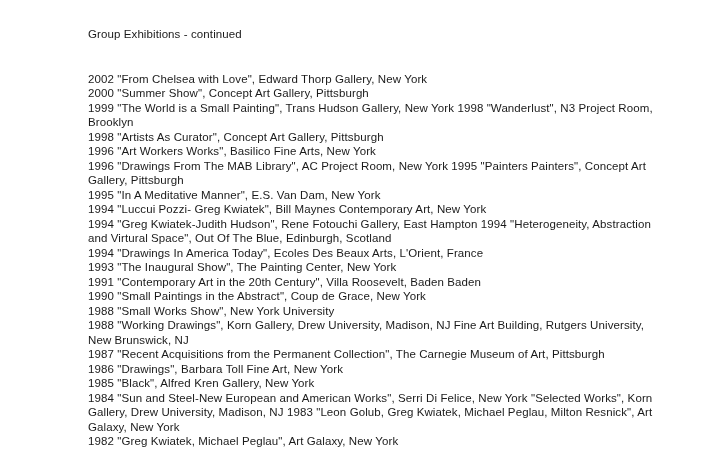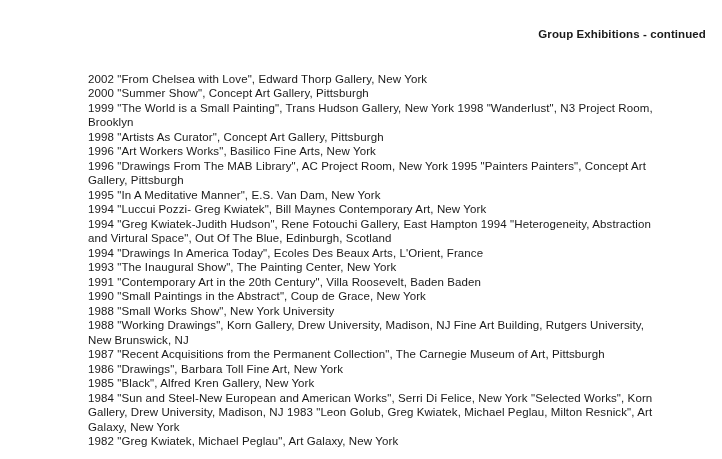--- a/index.html
+++ b/index.html
@@ -18,24 +18,23 @@
   .page {
     box-sizing: border-box;
     width: 722px;
     height: 459px;
     padding: 27px 0 0 88px;
     background: #ffffff;
   }
   .heading {
     font-size: 11.5px;
     line-height: 14.5px;
-    font-weight: 700;
-    margin: 0 16px 30px 0;
+    font-weight: 400;
+    margin: 0 0 30px 0;
     letter-spacing: 0.1px;
-    text-align: right;
   }
   .entries {
     width: 565px;
   }
   .entry {
     margin: 0;
     font-size: 11.5px;
     line-height: 14.5px;
     letter-spacing: 0.1px;
     word-spacing: 0px;

